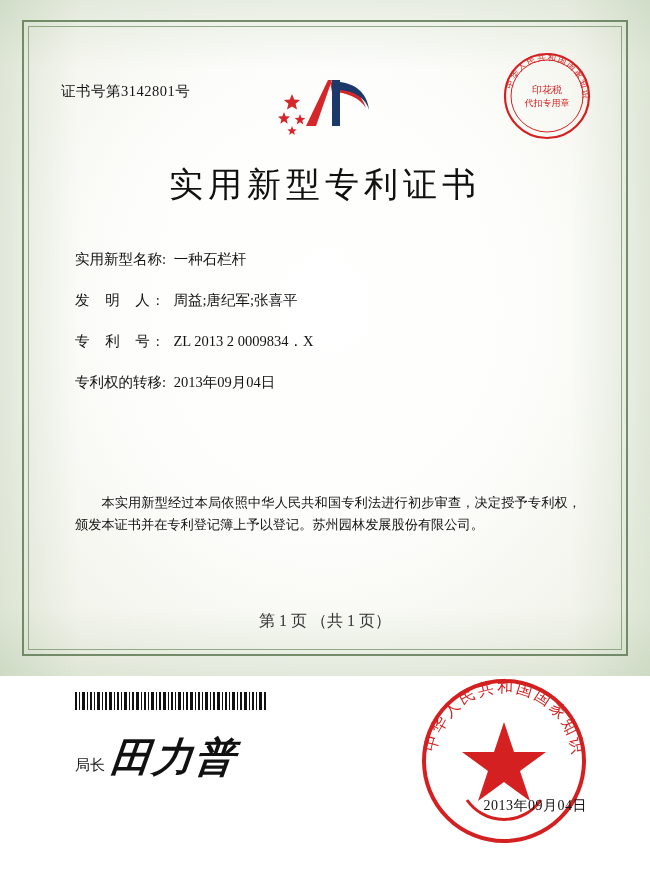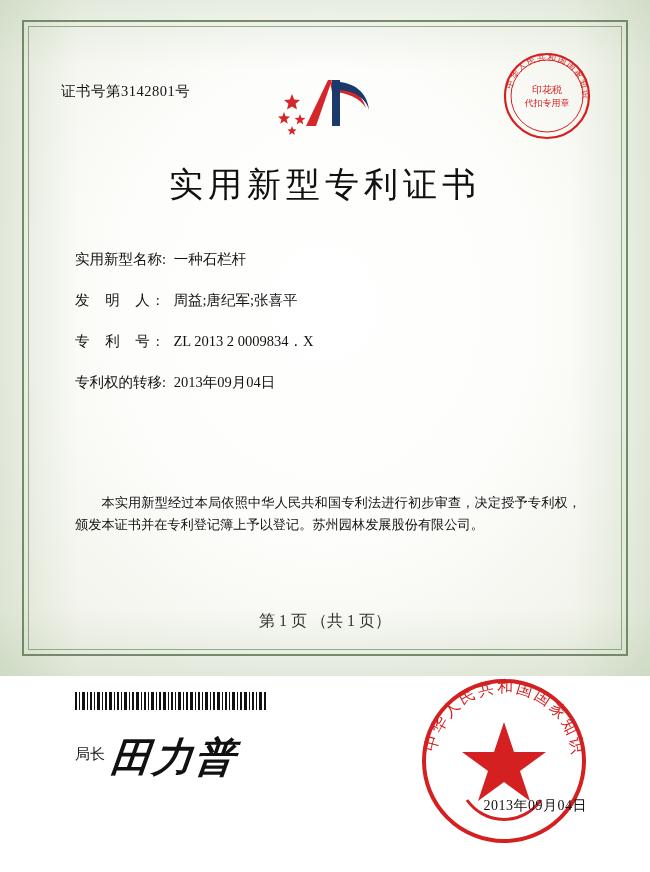--- a/index.html
+++ b/index.html
@@ -147,21 +147,21 @@
   .sign-row {
     position: absolute;
     left: 30px;
     top: 695px;
     display: flex;
     align-items: flex-end;
   }
   .sign-label {
     font-size: 15px;
     margin-right: 6px;
-    margin-bottom: 13px;
+    margin-bottom: 2px;
   }
   .sign-script {
     font-family: "DejaVu Serif", "Liberation Serif", serif;
     font-size: 40px;
     font-style: italic;
     font-weight: bold;
     letter-spacing: 2px;
     color: #111;
     line-height: 1;
     transform: skewX(-6deg);

